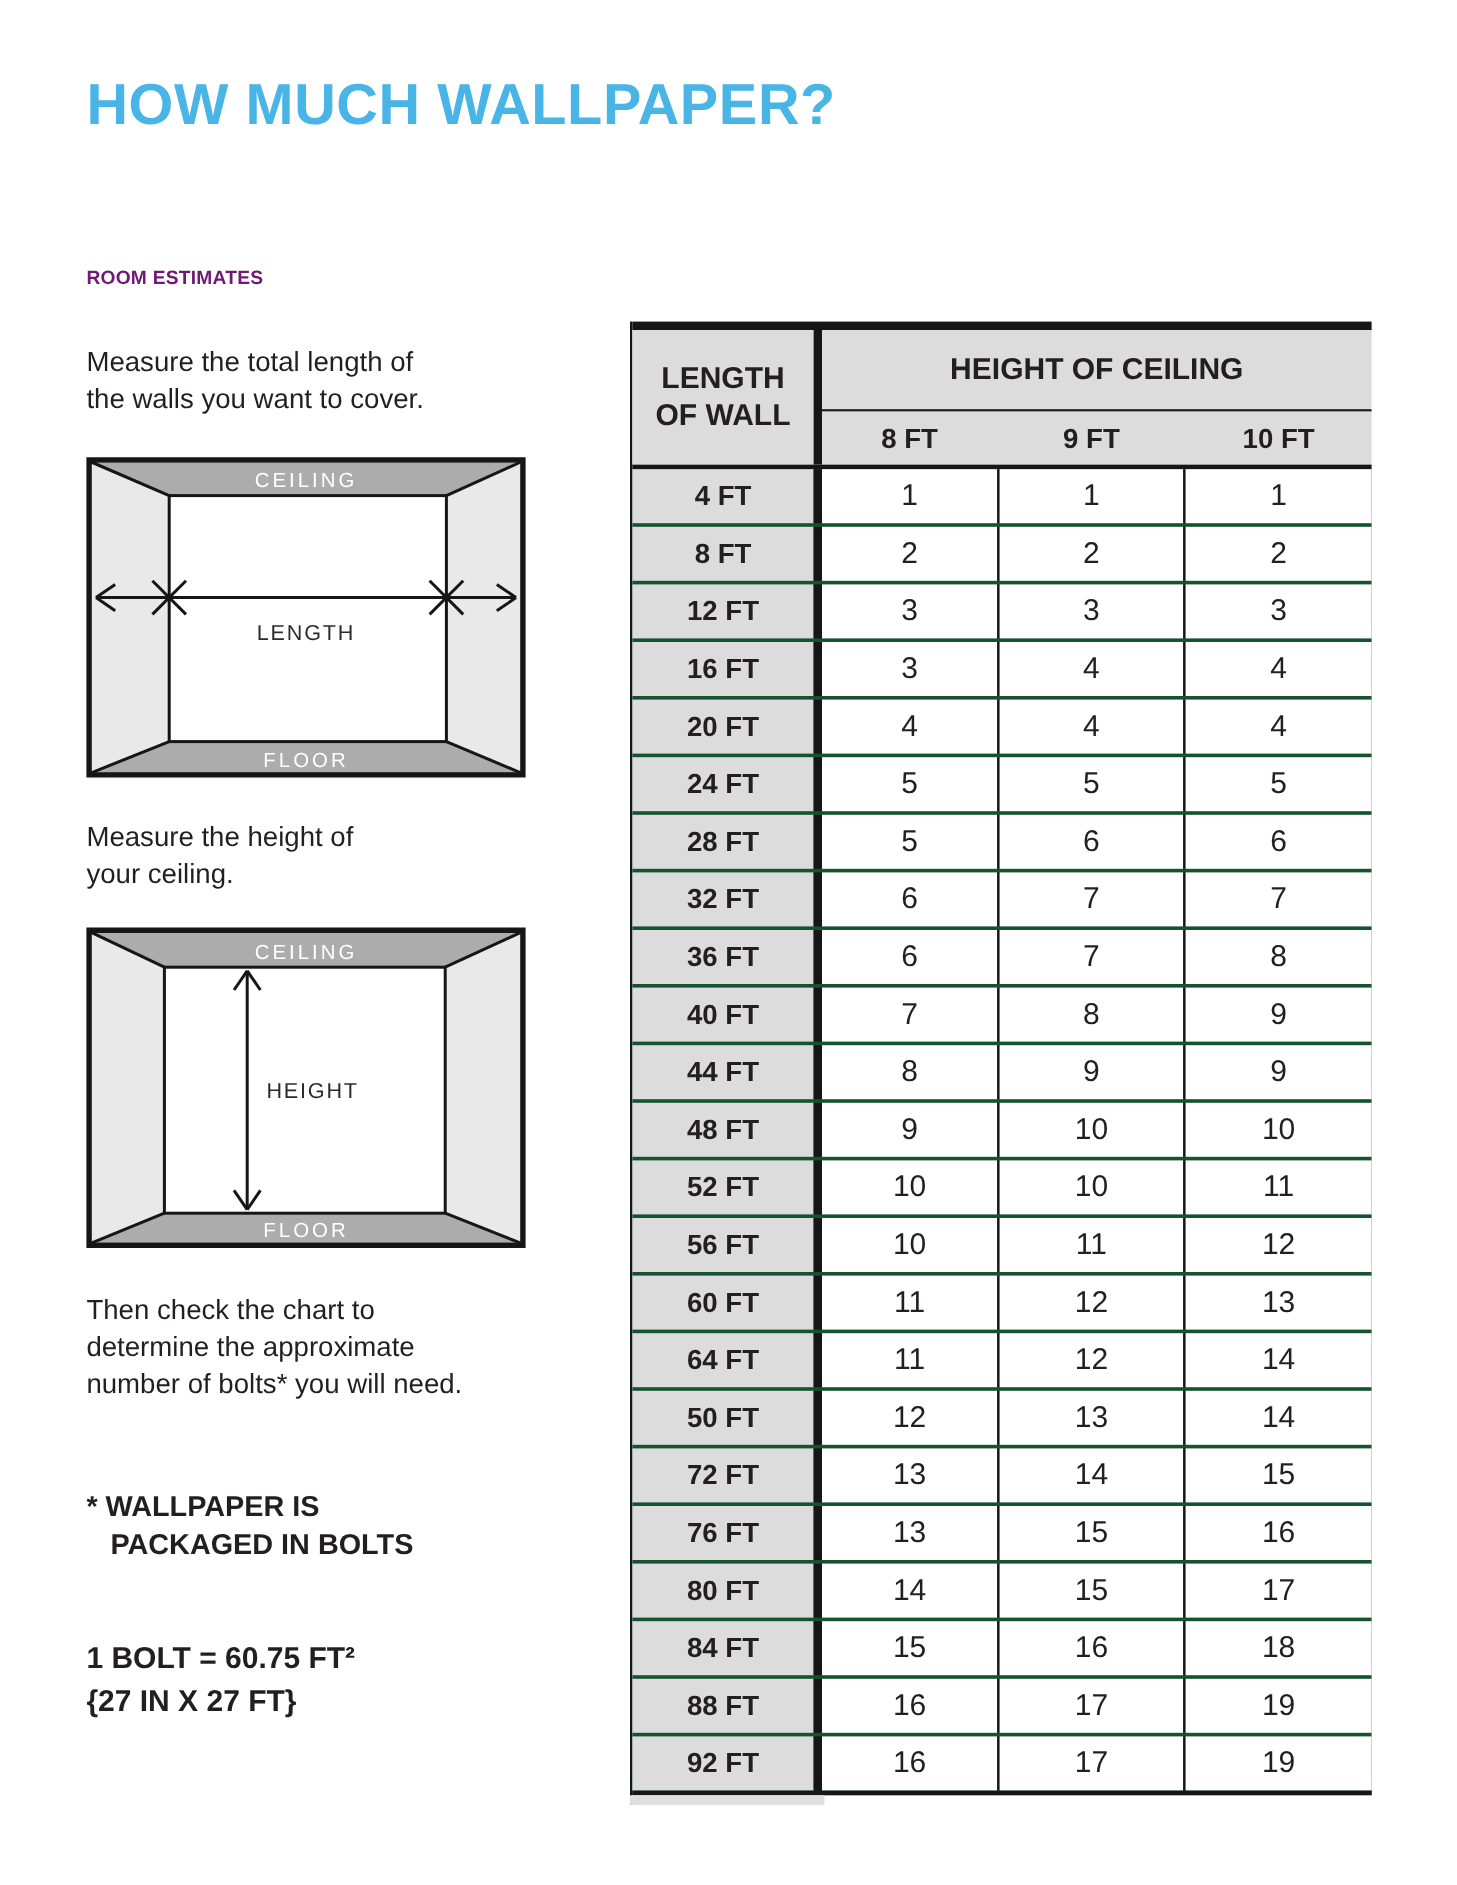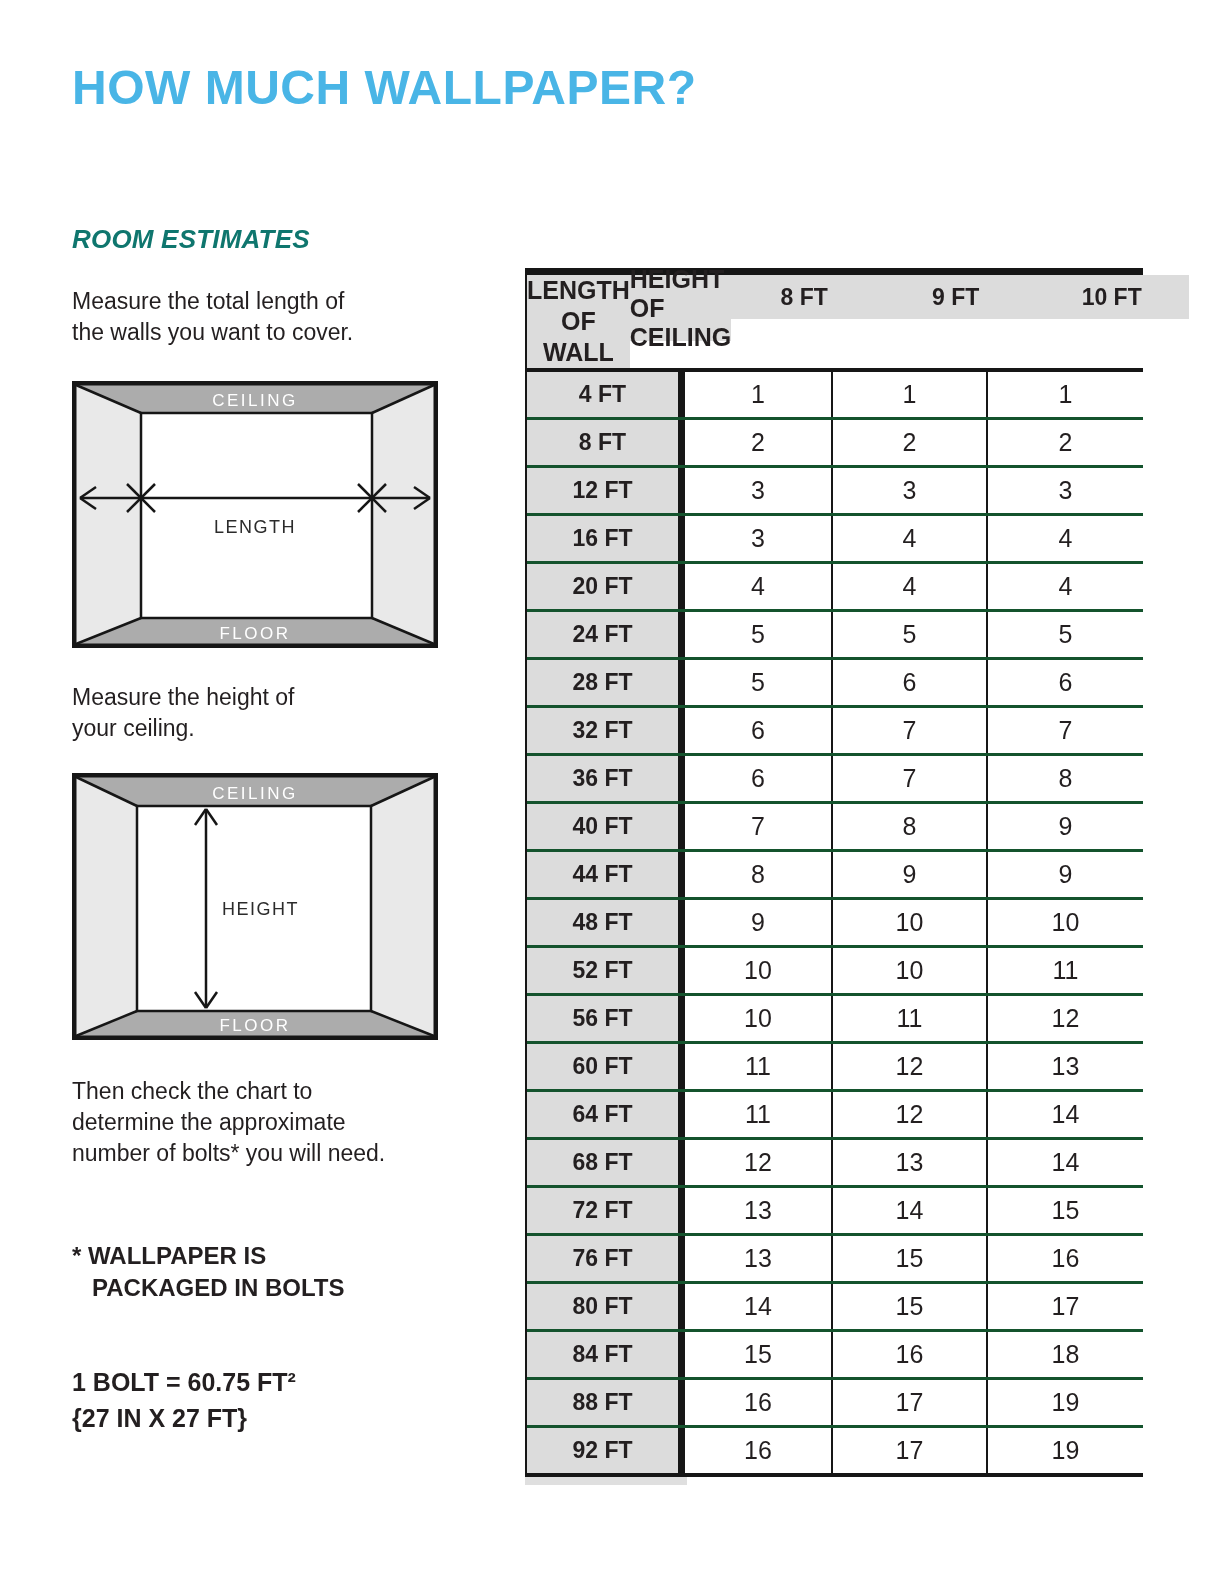--- a/index.html
+++ b/index.html
@@ -19,25 +19,24 @@
     position: absolute;
     left: 72px; top: 60px;
     font-size: 48px;
     font-weight: bold;
     color: #49B5E6;
     letter-spacing: 0.5px;
   }
   .section-heading {
     position: absolute;
     top: 224px;
-    font-size: 26px;
-    font-weight: bold;
-    color: #0f766e;
+    font-size: 16px;
+    font-weight: bold;
+    color: #701a75;
     letter-spacing: 0.2px;
-    font-style: italic;
   }
   .heading-left { left: 72px; }
   .heading-table {
     left: 525px; width: 618px;
     text-align: center;
   }
   .para {
     position: absolute;
     left: 72px;
     font-size: 23px;
@@ -97,21 +96,21 @@
     width: 151px;
     background: #DCDCDC;
     display: flex; align-items: center; justify-content: center;
     text-align: center;
     font-weight: bold;
     font-size: 25px;
     line-height: 31px;
     white-space: pre-line;
   }
   .t-vthick { width: 7px; background: #161616; }
-  .t-headright { flex: 1; display: flex; flex-direction: row; }
+  .t-headright { flex: 1; display: flex; flex-direction: column; }
   .t-mainhead {
     height: 66px;
     background: #DCDCDC;
     display: flex; align-items: center; justify-content: center;
     font-weight: bold;
     font-size: 25px;
   }
   .t-hline { height: 2px; background: #161616; }
   .t-subheads {
     height: 44px;
@@ -353,21 +352,21 @@
         <div class="cell val">12</div>
         <div class="spacer"></div>
         <div class="cell val">13</div>
         <div class="cell label">64 FT</div>
         <div class="spacer"></div>
         <div class="cell val">11</div>
         <div class="spacer"></div>
         <div class="cell val">12</div>
         <div class="spacer"></div>
         <div class="cell val">14</div>
-        <div class="cell label">68 FT</div>
+        <div class="cell label">50 FT</div>
         <div class="spacer"></div>
         <div class="cell val">12</div>
         <div class="spacer"></div>
         <div class="cell val">13</div>
         <div class="spacer"></div>
         <div class="cell val">14</div>
         <div class="cell label">72 FT</div>
         <div class="spacer"></div>
         <div class="cell val">13</div>
         <div class="spacer"></div>

